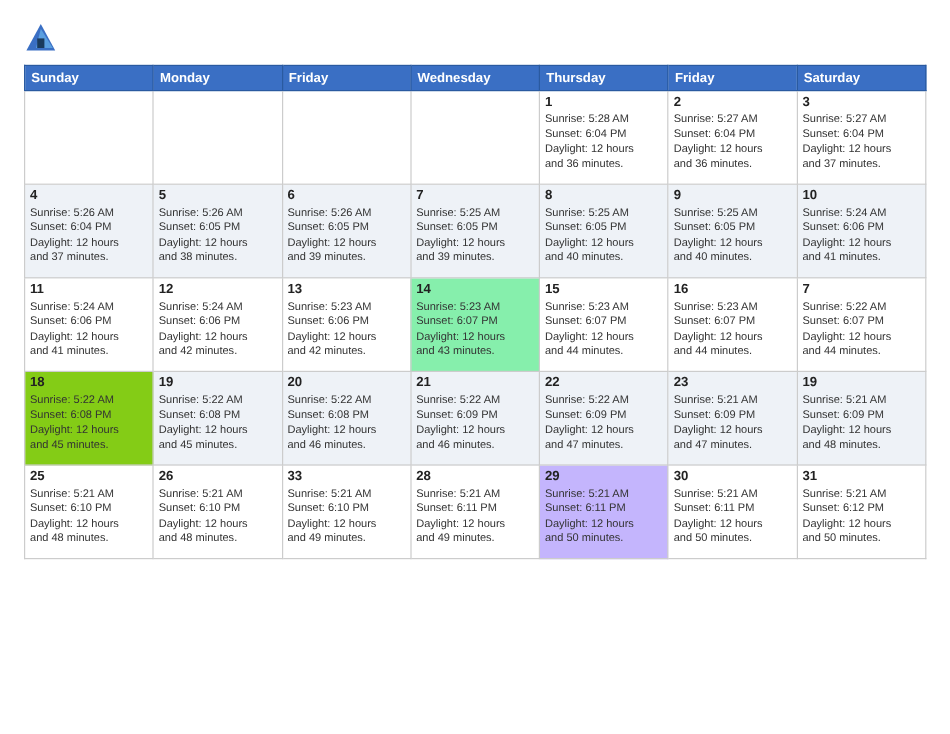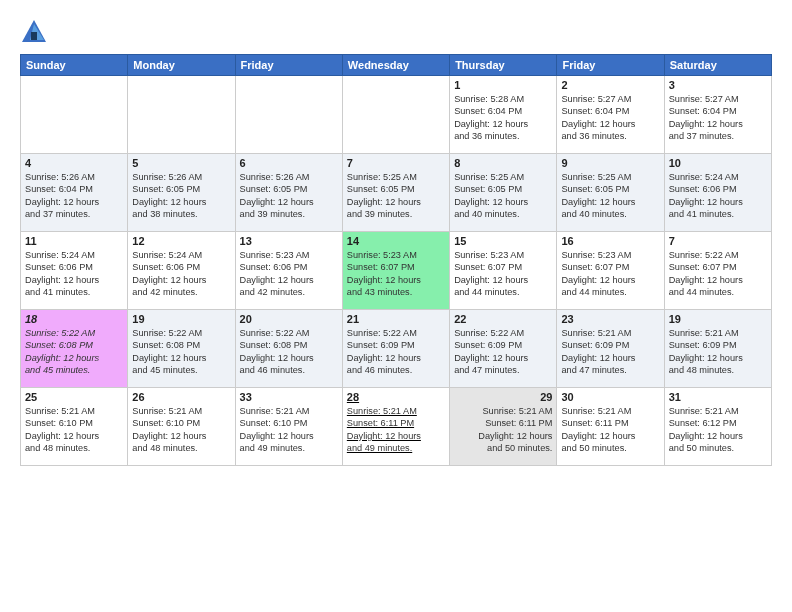--- a/index.html
+++ b/index.html
@@ -252,21 +252,21 @@
           </td>
           <td style="background: rgb(255, 255, 255);">
             <span class="day-num">7</span>
             <div class="day-info" style="white-space: pre-line;">Sunrise: 5:22 AM
 Sunset: 6:07 PM
 Daylight: 12 hours
 and 44 minutes.</div>
           </td>
         </tr>
         <tr class="row-even">
-          <td style="background: #f0abfc; font-style: italic;">
+          <td style="background: #84cc16;">
             <span class="day-num">18</span>
             <div class="day-info" style="white-space: pre-line;">Sunrise: 5:22 AM
 Sunset: 6:08 PM
 Daylight: 12 hours
 and 45 minutes.</div>
           </td>
           <td style="background: rgb(238, 242, 247);">
             <span class="day-num">19</span>
             <div class="day-info" style="white-space: pre-line;">Sunrise: 5:22 AM
 Sunset: 6:08 PM
@@ -324,28 +324,28 @@
 Daylight: 12 hours
 and 48 minutes.</div>
           </td>
           <td style="background: rgb(255, 255, 255);">
             <span class="day-num">33</span>
             <div class="day-info" style="white-space: pre-line;">Sunrise: 5:21 AM
 Sunset: 6:10 PM
 Daylight: 12 hours
 and 49 minutes.</div>
           </td>
-          <td style="background: rgb(255, 255, 255); text-decoration: underline;">
+          <td style="background: rgb(255, 255, 255);">
             <span class="day-num">28</span>
             <div class="day-info" style="white-space: pre-line;">Sunrise: 5:21 AM
 Sunset: 6:11 PM
 Daylight: 12 hours
 and 49 minutes.</div>
           </td>
-          <td style="background: #e5e5e5; text-align: right;">
+          <td style="background: #c4b5fd;">
             <span class="day-num">29</span>
             <div class="day-info" style="white-space: pre-line;">Sunrise: 5:21 AM
 Sunset: 6:11 PM
 Daylight: 12 hours
 and 50 minutes.</div>
           </td>
           <td style="background: rgb(255, 255, 255);">
             <span class="day-num">30</span>
             <div class="day-info" style="white-space: pre-line;">Sunrise: 5:21 AM
 Sunset: 6:11 PM

